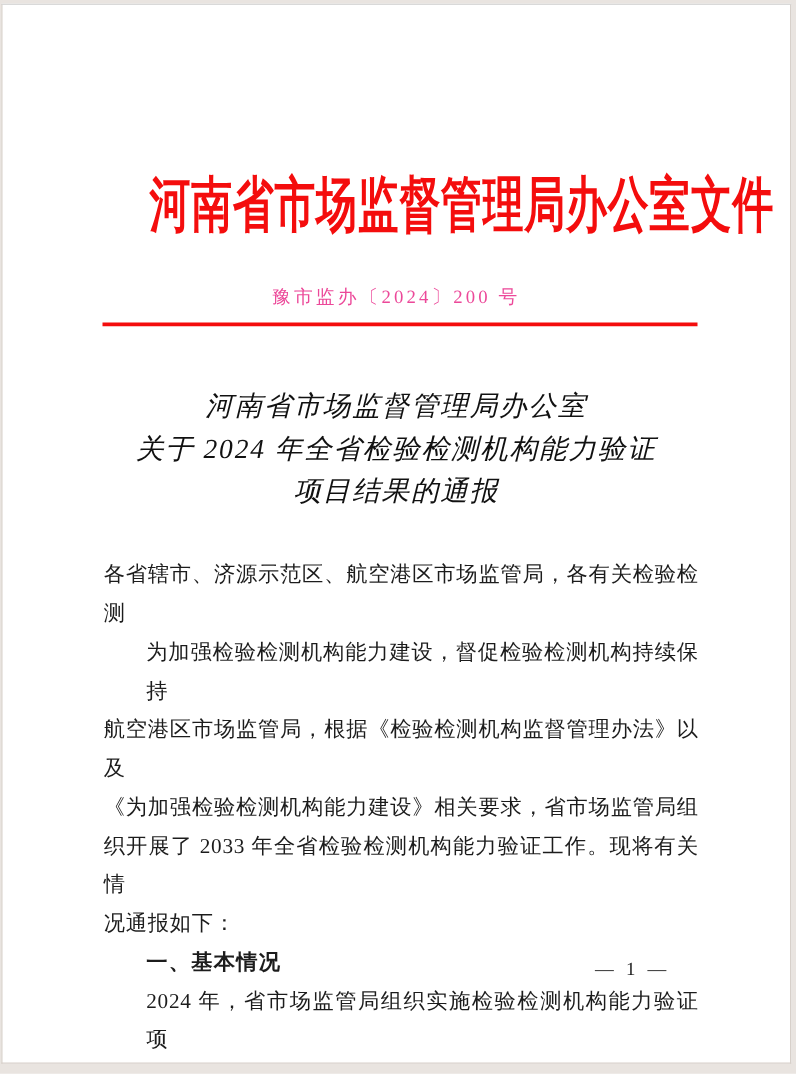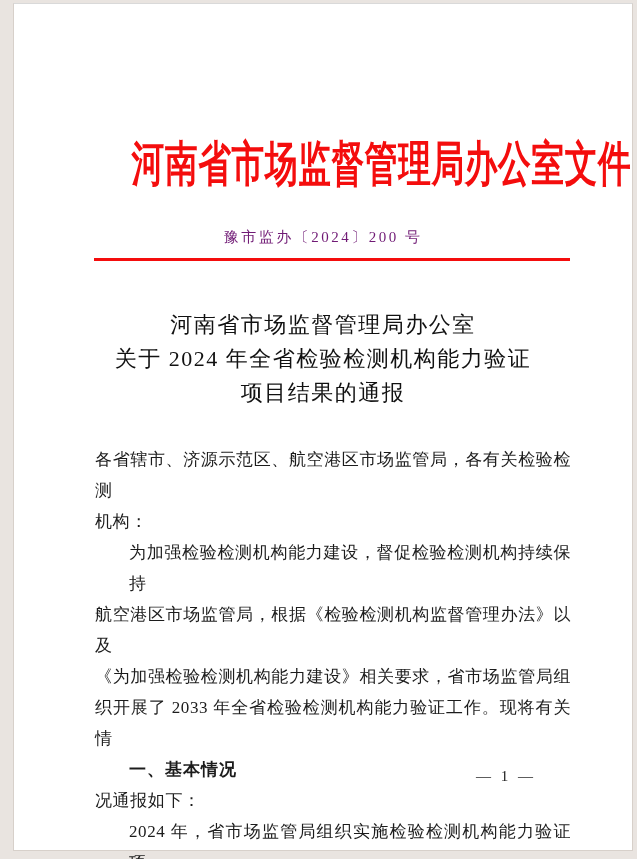--- a/index.html
+++ b/index.html
@@ -4,21 +4,21 @@
 <style>
   * { margin: 0; padding: 0; box-sizing: border-box; }
   html, body { width: 637px; height: 859px; }
   body {
     background: #e9e4e0;
     font-family: "Liberation Serif", "DejaVu Serif", serif;
     color: #1c1c1c;
     position: relative;
     overflow: hidden;
   }
-  .canvas { position: absolute; inset: 0; margin-left: 12px; }
+  .canvas { position: absolute; inset: 0; }
   .page {
     position: absolute;
     left: 1px; top: 3px; right: 4px; bottom: 8px;
     background: #ffffff;
     border: 1px solid #d7d0ca;
     border-top-color: #d9d9d9;
   }
   
   .letterhead-wrap {
     position: absolute;
@@ -35,38 +35,39 @@
     transform: scaleX(0.68);
     transform-origin: 50% 50%;
   }
   
   .doc-number {
     position: absolute;
     left: 0; right: 0; top: 224px;
     text-align: center;
     font-size: 15px;
     letter-spacing: 2.5px;
-    color: #701a75;
+    color: #ec4899;
   }
   
   .red-rule {
     position: absolute;
     left: 80px; top: 254px;
     width: 476px; height: 3px;
     background: #f40d0d;
   }
   
   .doc-title {
     position: absolute;
     left: 0; right: 0; top: 304px;
     text-align: center;
     font-size: 22px;
     line-height: 34px;
     letter-spacing: 1.5px;
     color: #111;
+    font-style: italic;
   }
   
   .doc-body {
     position: absolute;
     left: 81px; top: 440px;
     width: 476px;
     font-size: 17px;
     line-height: 31px;
     letter-spacing: 0.6px;
     color: #1c1c1c;
@@ -107,27 +108,26 @@
     <div class="red-rule"></div>
 
     <div class="doc-title">
       <div>河南省市场监督管理局办公室</div>
       <div>关于 2024 年全省检验检测机构能力验证</div>
       <div>项目结果的通报</div>
     </div>
 
     <div class="doc-body">
       <div class="line just">各省辖市、济源示范区、航空港区市场监管局，各有关检验检测</div>
-      <div class="line">机构：</div>
       <div class="line just indent">为加强检验检测机构能力建设，督促检验检测机构持续保持</div>
       <div class="line just">航空港区市场监管局，根据《检验检测机构监督管理办法》以及</div>
       <div class="line just">《为加强检验检测机构能力建设》相关要求，省市场监管局组</div>
       <div class="line just">织开展了 2033 年全省检验检测机构能力验证工作。现将有关情</div>
+      <div class="line">况通报如下：</div>
       <div class="line heading indent">一、基本情况</div>
-      <div class="line">况通报如下：</div>
       <div class="line just indent">2024 年，省市场监管局组织实施检验检测机构能力验证项</div>
 
     </div>
 
     <div class="page-number">— 1 —</div>
 
   </div>
 </div>
 
 </body></html>

